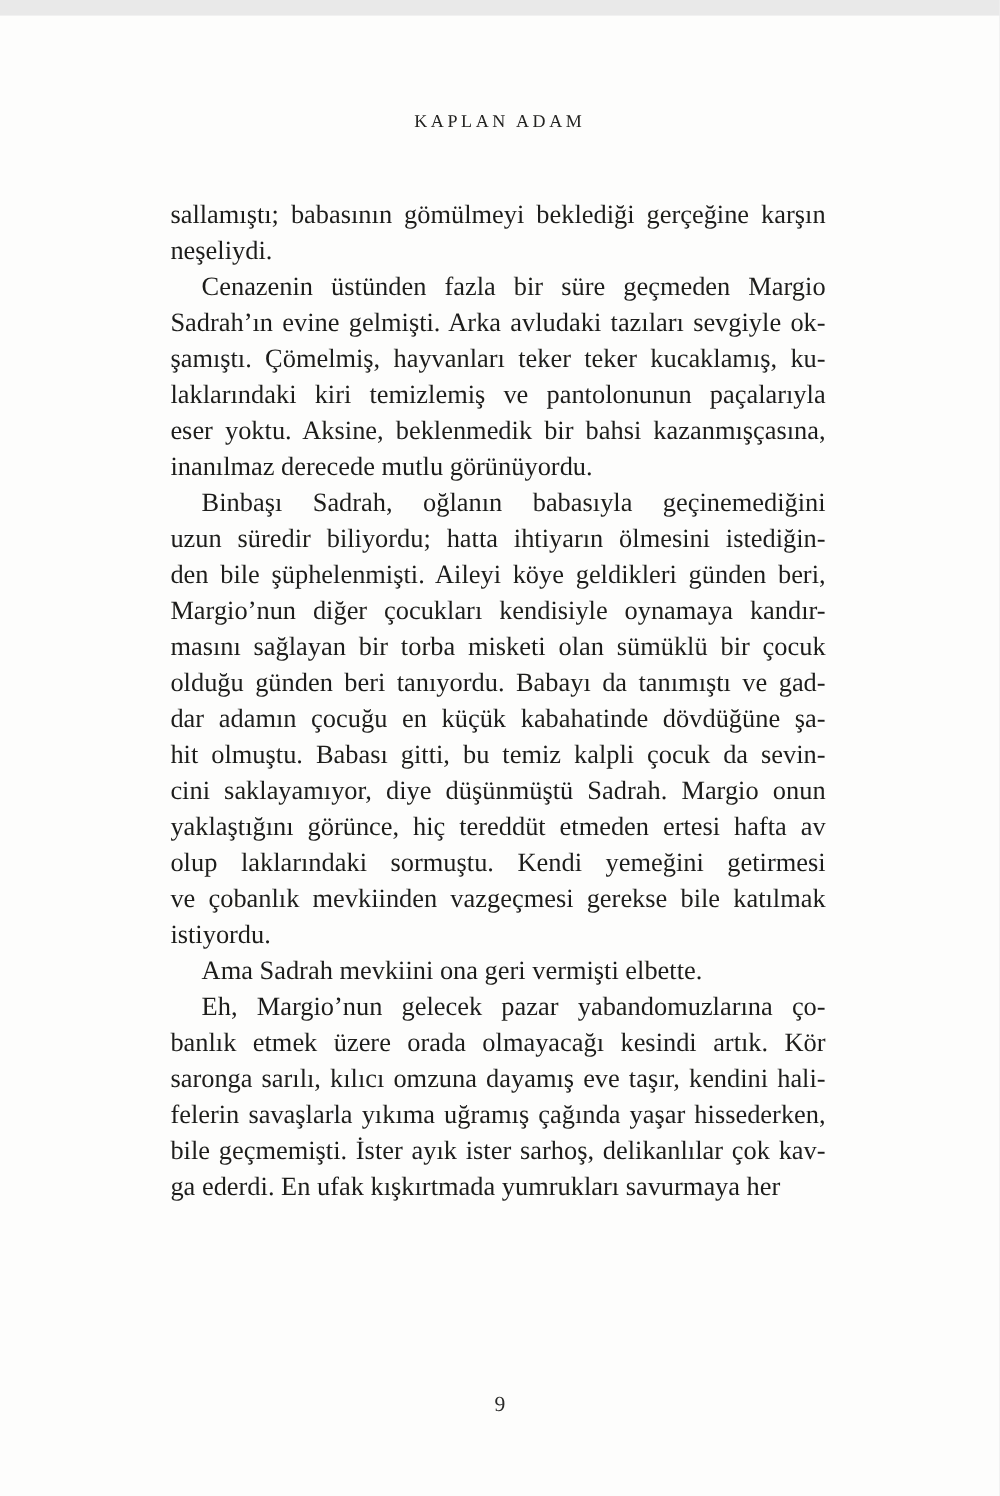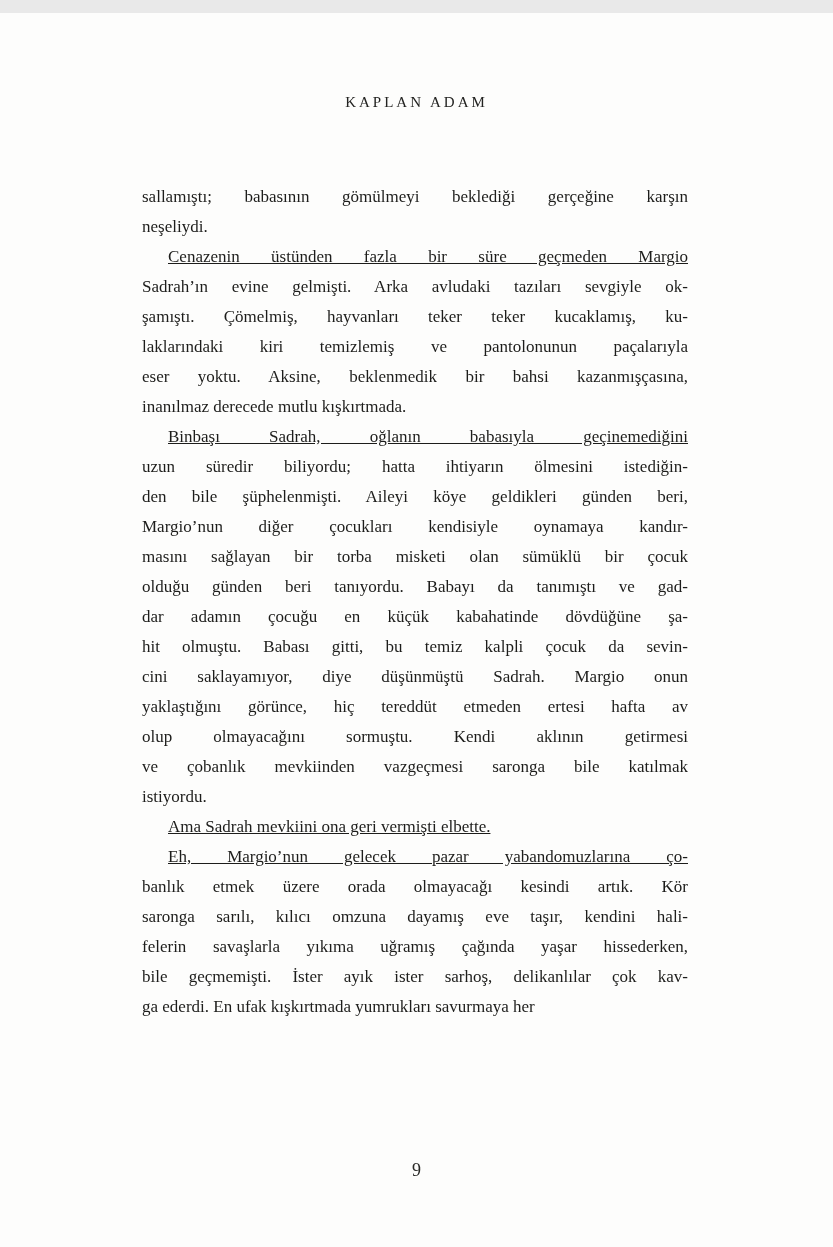--- a/index.html
+++ b/index.html
@@ -23,36 +23,35 @@
     left: 0;
     width: 833px;
     text-align: center;
     font-size: 15px;
     line-height: 20px;
     letter-spacing: 3px;
     color: #232321;
   }
   .text-block {
     position: absolute;
-    top: 169px;
+    top: 151px;
     left: 142px;
     width: 546px;
-    font-size: 17px;
+    font-size: 22px;
     line-height: 30px;
   }
   .line {
     text-align: justify;
     text-align-last: justify;
   }
   .line.para-end {
     text-align-last: left;
   }
   .line.indent {
     text-indent: 26px;
-    text-decoration: underline;
   }
   .folio {
     position: absolute;
     top: 1142px;
     left: 0;
     width: 833px;
     text-align: center;
     font-size: 18px;
     line-height: 30px;
     color: #2a2a28;
@@ -65,33 +64,33 @@
   <div class="running-header">KAPLAN ADAM</div>
 
   <div class="text-block">
       <div class="line">sallamıştı; babasının gömülmeyi beklediği gerçeğine karşın</div>
       <div class="line para-end">neşeliydi.</div>
       <div class="line indent">Cenazenin üstünden fazla bir süre geçmeden Margio</div>
       <div class="line">Sadrah’ın evine gelmişti. Arka avludaki tazıları sevgiyle ok-</div>
       <div class="line">şamıştı. Çömelmiş, hayvanları teker teker kucaklamış, ku-</div>
       <div class="line">laklarındaki kiri temizlemiş ve pantolonunun paçalarıyla</div>
       <div class="line">eser yoktu. Aksine, beklenmedik bir bahsi kazanmışçasına,</div>
-      <div class="line para-end">inanılmaz derecede mutlu kışkırtmada.</div>
+      <div class="line para-end">inanılmaz derecede mutlu görünüyordu.</div>
       <div class="line indent">Binbaşı Sadrah, oğlanın babasıyla geçinemediğini</div>
       <div class="line">uzun süredir biliyordu; hatta ihtiyarın ölmesini istediğin-</div>
       <div class="line">den bile şüphelenmişti. Aileyi köye geldikleri günden beri,</div>
       <div class="line">Margio’nun diğer çocukları kendisiyle oynamaya kandır-</div>
       <div class="line">masını sağlayan bir torba misketi olan sümüklü bir çocuk</div>
       <div class="line">olduğu günden beri tanıyordu. Babayı da tanımıştı ve gad-</div>
       <div class="line">dar adamın çocuğu en küçük kabahatinde dövdüğüne şa-</div>
       <div class="line">hit olmuştu. Babası gitti, bu temiz kalpli çocuk da sevin-</div>
       <div class="line">cini saklayamıyor, diye düşünmüştü Sadrah. Margio onun</div>
       <div class="line">yaklaştığını görünce, hiç tereddüt etmeden ertesi hafta av</div>
-      <div class="line">olup olmayacağını sormuştu. Kendi aklının getirmesi</div>
-      <div class="line">ve çobanlık mevkiinden vazgeçmesi saronga bile katılmak</div>
+      <div class="line">olup laklarındaki sormuştu. Kendi yemeğini getirmesi</div>
+      <div class="line">ve çobanlık mevkiinden vazgeçmesi gerekse bile katılmak</div>
       <div class="line para-end">istiyordu.</div>
       <div class="line indent para-end">Ama Sadrah mevkiini ona geri vermişti elbette.</div>
       <div class="line indent">Eh, Margio’nun gelecek pazar yabandomuzlarına ço-</div>
       <div class="line">banlık etmek üzere orada olmayacağı kesindi artık. Kör</div>
       <div class="line">saronga sarılı, kılıcı omzuna dayamış eve taşır, kendini hali-</div>
       <div class="line">felerin savaşlarla yıkıma uğramış çağında yaşar hissederken,</div>
       <div class="line">bile geçmemişti. İster ayık ister sarhoş, delikanlılar çok kav-</div>
       <div class="line para-end">ga ederdi. En ufak kışkırtmada yumrukları savurmaya her</div>
     </div>
 

